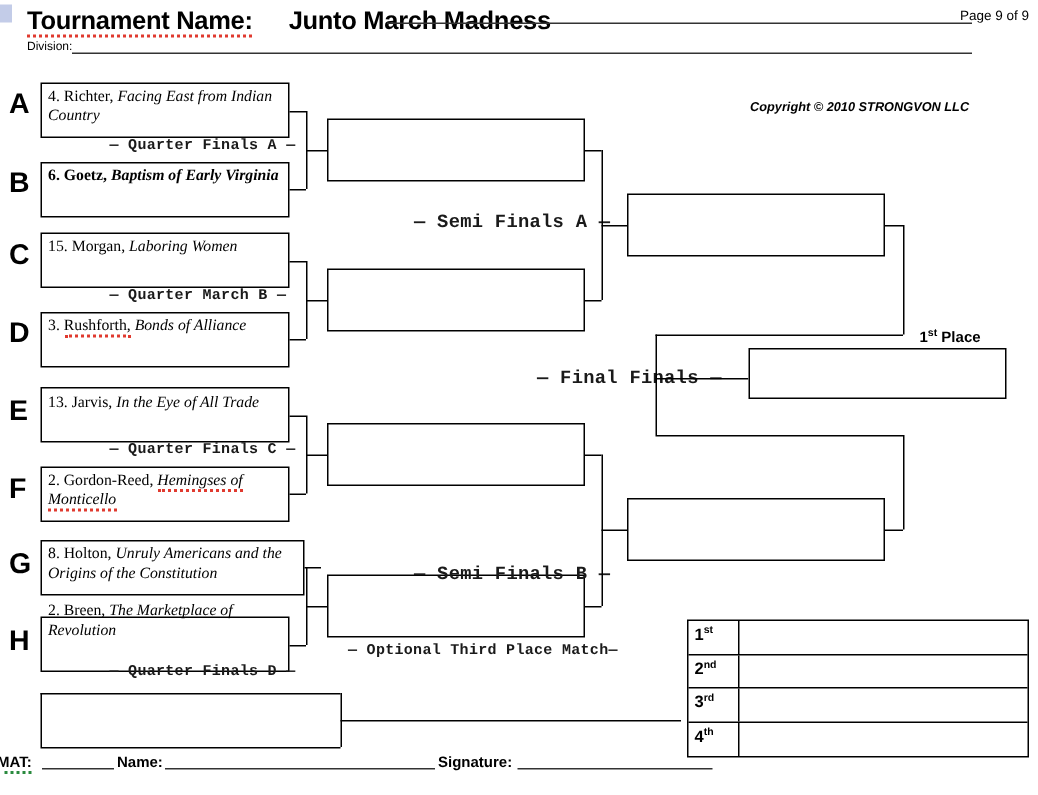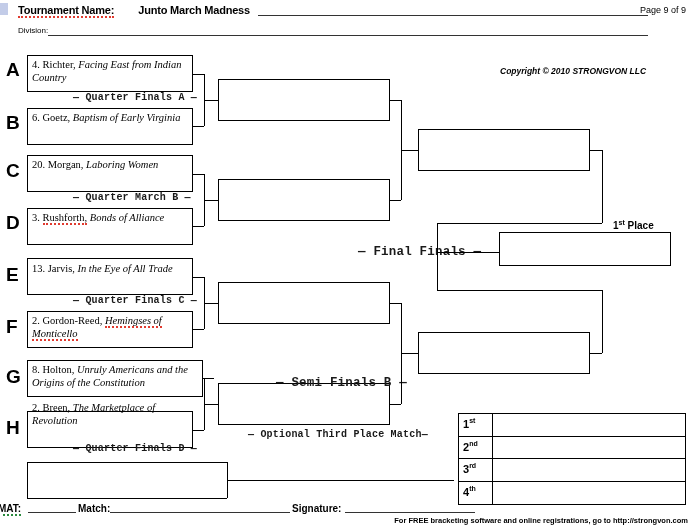--- a/index.html
+++ b/index.html
@@ -8,21 +8,21 @@
     background:#ffffff;
     font-family:"Liberation Sans", sans-serif;
     color:#000;
     overflow:hidden;
     position:relative;
   }
   .page{position:absolute;left:0;top:0;width:692px;height:530px;}
 
   
   .hdr-square{position:absolute;left:0;top:3px;width:8px;height:12px;background:#c3cce8;}
-  .hdr-title{position:absolute;left:18px;top:4px;font-size:11px;font-weight:bold;letter-spacing:-0.2px;white-space:nowrap;}
+  .hdr-title{position:absolute;left:18px;top:4px;font-size:17px;font-weight:bold;letter-spacing:-0.2px;white-space:nowrap;}
   .hdr-title .sp{display:inline-block;width:24px;}
   .sq-red{text-decoration:none;border-bottom:2px dotted #e03a2f;}
   .hdr-rule{position:absolute;top:15px;height:0;border-bottom:1px solid #333;}
   .hdr-page{position:absolute;right:6px;top:5px;font-size:9px;}
   .div-label{position:absolute;left:18px;top:26px;font-size:8px;}
   .div-rule{position:absolute;left:48px;top:35px;width:600px;height:0;border-bottom:1px solid #333;}
   .copyright{position:absolute;left:500px;top:66px;font-size:8.5px;font-style:italic;font-weight:bold;white-space:nowrap;}
 
   
   .box{position:absolute;border:1.4px solid #000;background:#fff;box-sizing:border-box;}
@@ -73,31 +73,31 @@
   <div class="seed" style="left:6px;top:60px;">A</div>
   <div class="box" style="left:27px;top:55px;width:166px;height:37px;"></div>
   <div class="entry-txt" style="left:32px;top:58px;width:158px;">
     <span>4.</span>
     <span>Richter,</span>
     <i>Facing East from Indian Country</i>
   </div>
 
   <div class="seed" style="left:6px;top:113px;">B</div>
   <div class="box" style="left:27px;top:108px;width:166px;height:37px;"></div>
-  <div class="entry-txt" style="left:32px;top:111px;width:158px;">
+  <div class="entry-txt" style="left:32px;top:111px;width:158px;font-weight:bold;">
     <span>6.</span>
     <span>Goetz,</span>
     <i>Baptism of Early Virginia</i>
   </div>
   <div class="rnd-label" style="left:73px;top:92px;">— Quarter Finals A —</div>
 
   <div class="seed" style="left:6px;top:161px;">C</div>
   <div class="box" style="left:27px;top:155px;width:166px;height:37px;"></div>
   <div class="entry-txt" style="left:32px;top:158px;width:158px;">
-    <span>20.</span>
+    <span>15.</span>
     <span>Morgan,</span>
     <i>Laboring Women</i>
   </div>
 
   <div class="seed" style="left:6px;top:213px;">D</div>
   <div class="box" style="left:27px;top:208px;width:166px;height:37px;"></div>
   <div class="entry-txt" style="left:32px;top:211px;width:158px;">
     <span>3.</span>
     <span class="sq-red">Rushforth,</span>
     <i>Bonds of Alliance</i>
@@ -156,22 +156,23 @@
   <div class="ln-v" style="left:204px;top:378px;height:52px;"></div>
   <div class="ln-h" style="left:203px;top:378px;width:11px;"></div>
   <div class="ln-h" style="left:193px;top:430px;width:11px;"></div>
   <div class="ln-h" style="left:204px;top:404px;width:14px;"></div>
 
   <div class="box" style="left:218px;top:79px;width:172px;height:42px;"></div>
   <div class="box" style="left:218px;top:179px;width:172px;height:42px;"></div>
   <div class="box" style="left:218px;top:282px;width:172px;height:42px;"></div>
   <div class="box" style="left:218px;top:383px;width:172px;height:42px;"></div>
 
+  <div class="rnd-label big" style="left:276px;top:141px;">— Semi Finals A —</div>
   <div class="rnd-label big" style="left:276px;top:344px;margin-top:32px;">— Semi Finals B —</div>
-  <div class="rnd-label" style="left:248px;top:429px;">— Optional Third Place Match—</div>
+  <div class="rnd-label" style="left:232px;top:429px;">— Optional Third Place Match—</div>
 
   <div class="ln-v" style="left:401px;top:100px;height:100px;"></div>
   <div class="ln-h" style="left:390px;top:100px;width:11px;"></div>
   <div class="ln-h" style="left:390px;top:200px;width:11px;"></div>
   <div class="ln-h" style="left:401px;top:150px;width:17px;"></div>
 
   <div class="ln-v" style="left:401px;top:303px;height:101px;"></div>
   <div class="ln-h" style="left:390px;top:303px;width:11px;"></div>
   <div class="ln-h" style="left:390px;top:404px;width:11px;"></div>
   <div class="ln-h" style="left:401px;top:353px;width:17px;"></div>
@@ -218,21 +219,20 @@
     </div>
     <div class="prow">
       <div class="pcell-lbl"><span>4</span><sup>th</sup></div>
       <div class="pcell-val"></div>
     </div>
   </div>
 
   <div class="ft-label" style="left:-2px;top:503px;"><span class="squig">MAT:</span></div>
   <div class="ft-rule" style="left:28px;top:512px;width:48px;"></div>
 
-  <div class="ft-label" style="left:78px;top:503px;">Match:</div>
+  <div class="ft-label" style="left:78px;top:503px;">Name:</div>
   <div class="ft-rule" style="left:110px;top:512px;width:180px;"></div>
 
   <div class="ft-label" style="left:292px;top:503px;">Signature:</div>
   <div class="ft-rule" style="left:345px;top:512px;width:130px;"></div>
 
-  <div class="ft-note">For FREE bracketing software and online registrations, go to http://strongvon.com</div>
 
 </div>
 
 </body></html>

